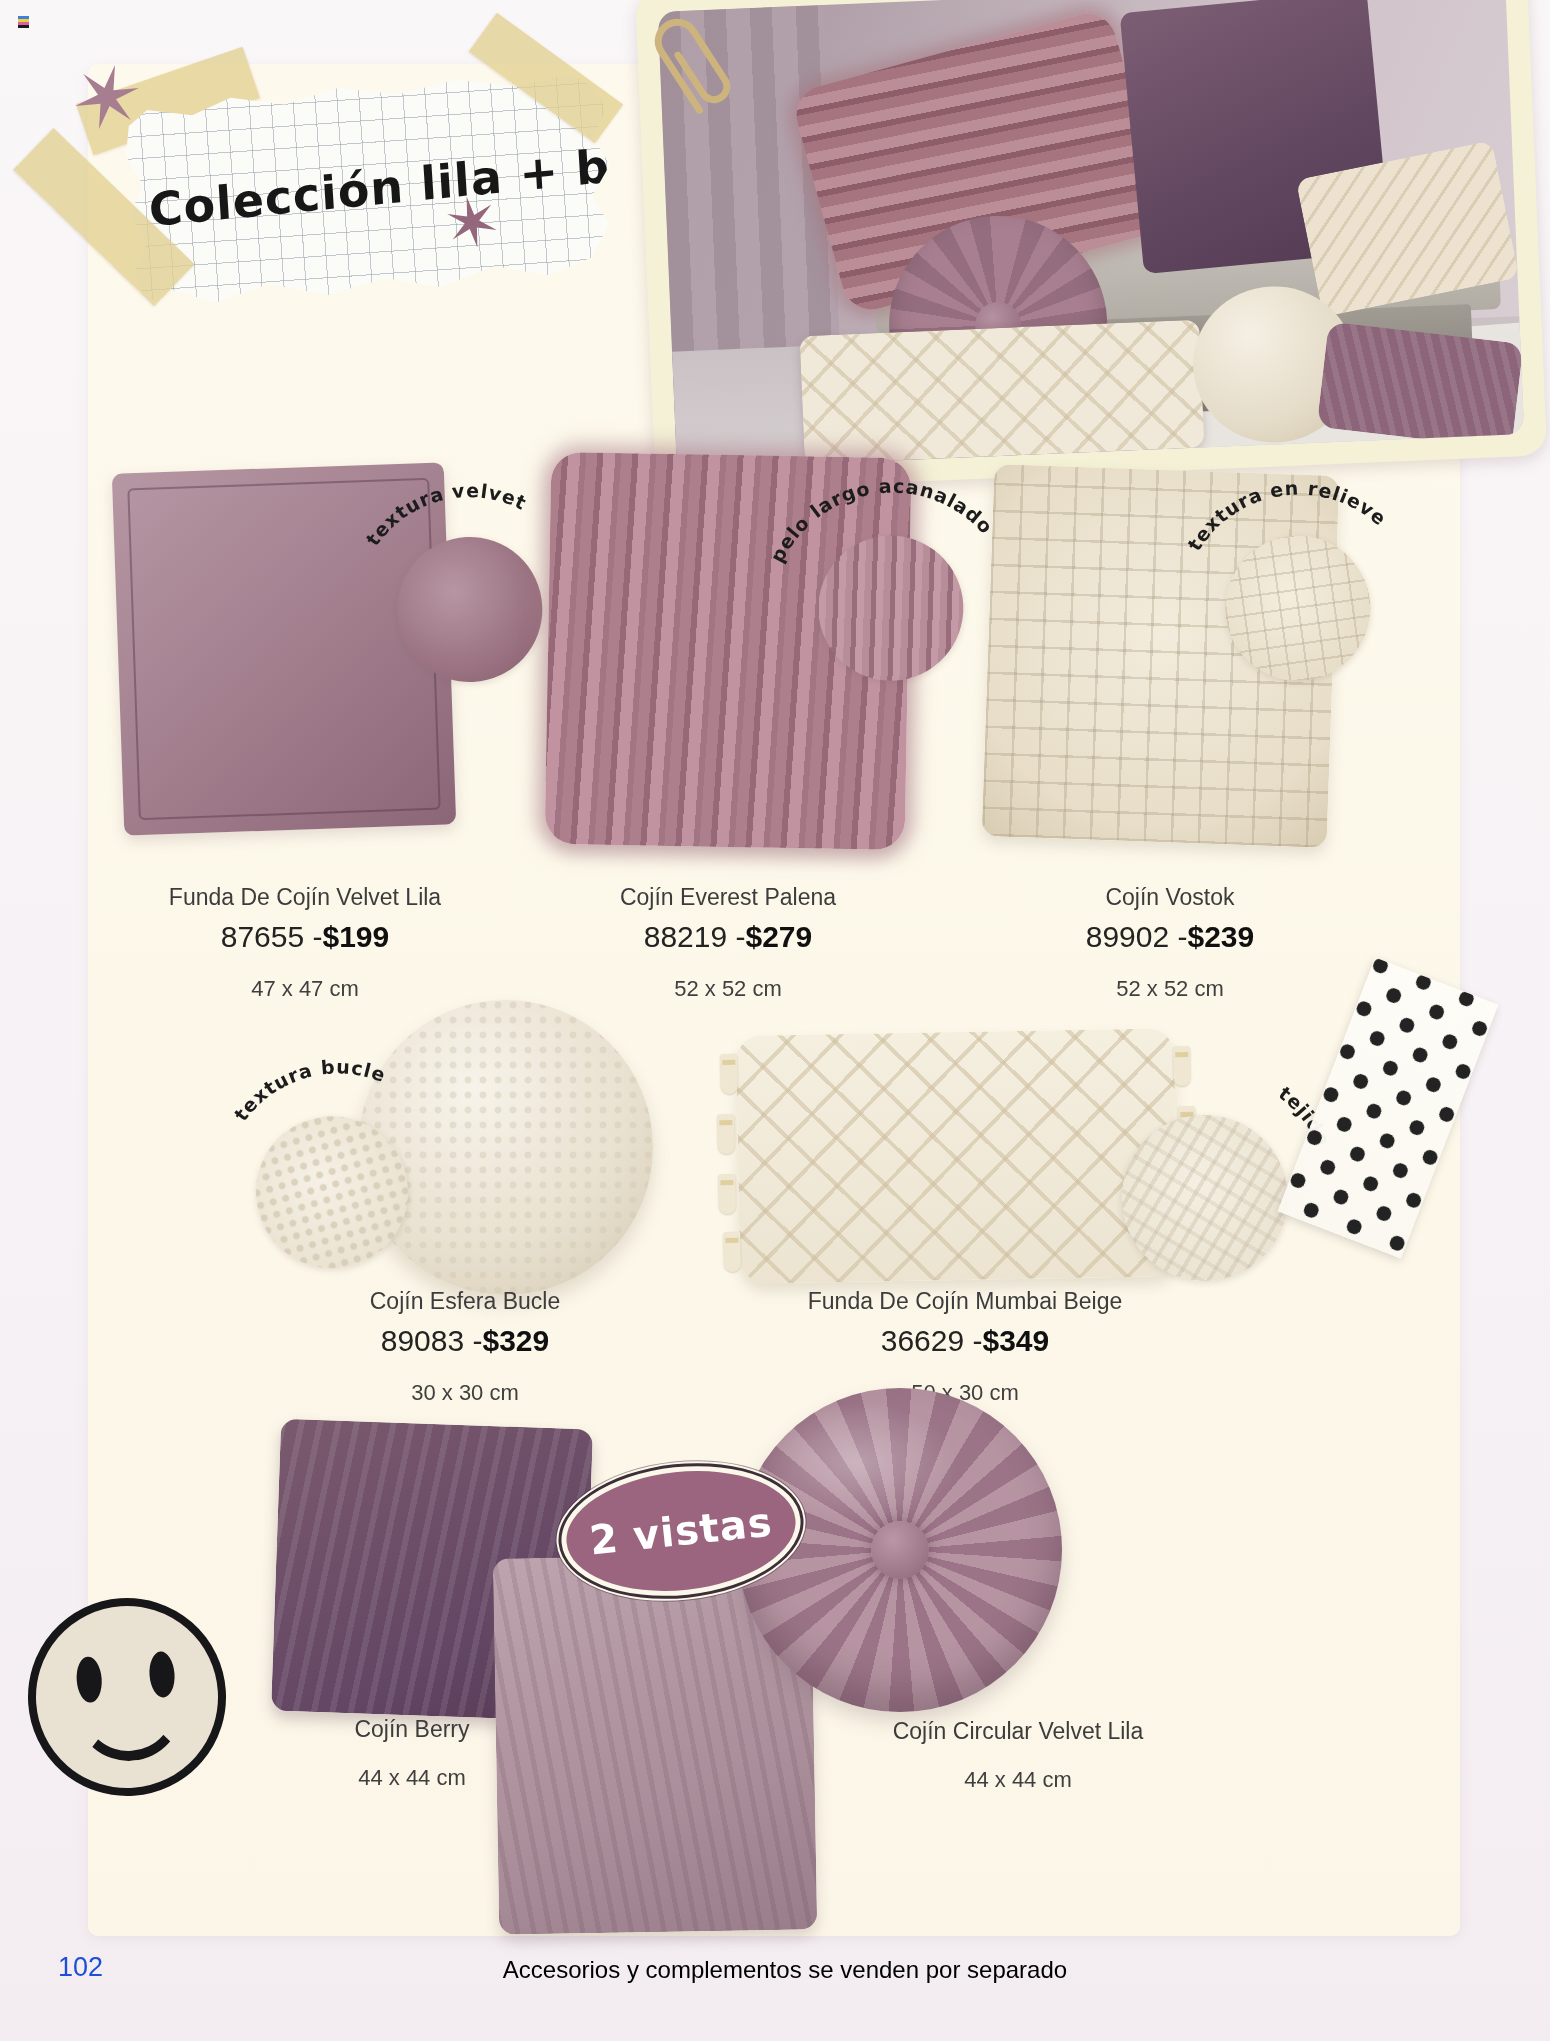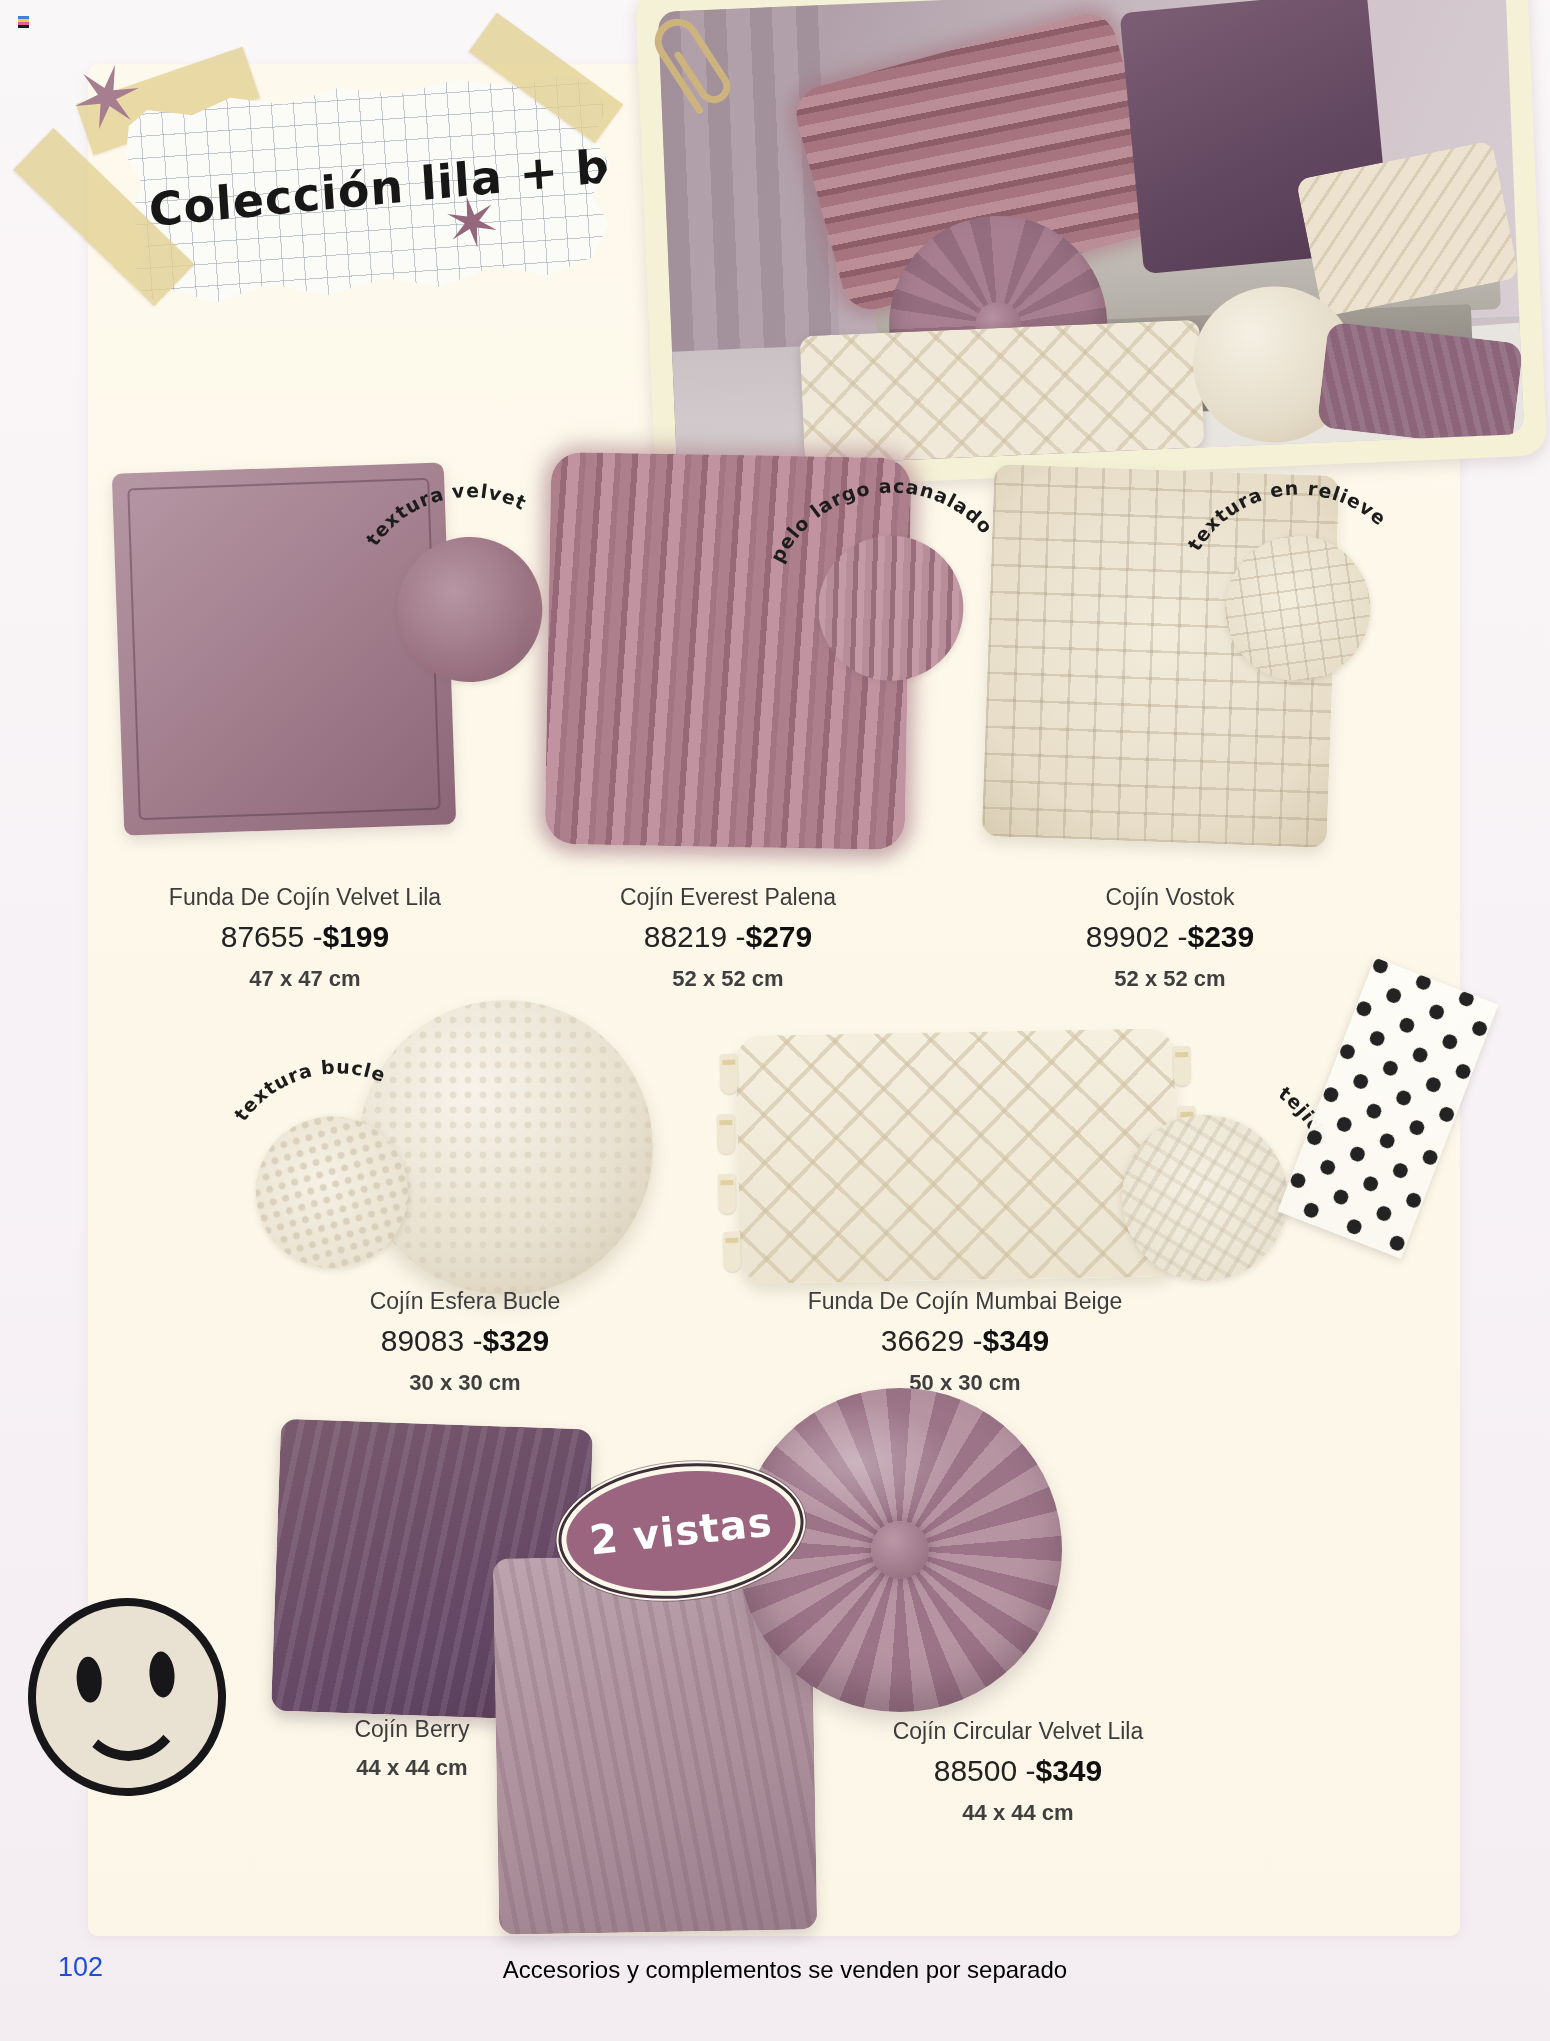--- a/index.html
+++ b/index.html
@@ -132,21 +132,21 @@
   
   .badge{left:566px;top:1472px;width:230px;height:118px;border-radius:50%;transform:rotate(-6deg);
     background:#9b6580;display:flex;align-items:center;justify-content:center;
     box-shadow:0 0 0 5px #fbf7ea,0 0 0 8px #3c2f38,0 0 0 10px #fbf7ea,0 0 0 11px rgba(60,47,56,.45);}
   .badge span{font-family:"DejaVu Sans",sans-serif;font-weight:bold;font-size:40px;color:#fff;letter-spacing:1px;}
   
   .pcaption{width:420px;text-align:center;color:#3c3c3c;}
   .pname{font-size:23px;line-height:27px;}
   .ppriceline{margin-top:9px;font-size:30px;color:#232323;}
   .pval{font-weight:bold;color:#101010;}
-  .psize{margin-top:12px;font-size:22px;color:#3f3f3f;font-weight:bold;}
+  .psize{margin-top:22px;font-size:22px;color:#3f3f3f;}
   
   .smiley{left:28px;top:1598px;width:182px;height:182px;border-radius:50%;border:8px solid #17171a;
     background:#e9e1d2;transform:rotate(-4deg);}
   .eye{position:absolute;top:48px;width:25px;height:46px;border-radius:50%;background:#17171a;}
   .eye.l{left:42px;} .eye.r{right:42px;}
   .mouth{position:absolute;left:38px;top:84px;width:90px;height:52px;border:9px solid transparent;
     border-bottom:10px solid #17171a;border-radius:0 0 60px 60px;}
   .polka{left:1322px;top:972px;width:132px;height:272px;transform:rotate(21deg);
     background-image:radial-gradient(circle,#232323 0 7px,transparent 7.6px),
                      radial-gradient(circle,#232323 0 7px,transparent 7.6px),
@@ -296,21 +296,20 @@
 <div class="abs badge">
   <span>2 vistas</span>
 </div>
 
 <div class="abs pcaption" style="left:202px;top:1716px">
   <div class="pname">Cojín Berry</div>
   <div class="psize">44 x 44 cm</div>
 </div>
 <div class="abs pcaption" style="left:808px;top:1718px">
   <div class="pname">Cojín Circular Velvet Lila</div>
-  <div class="ppriceline"><span class="pcode">88500</span><span class="psep"> -</span><span class="pval">$349</span></div>
   <div class="psize">44 x 44 cm</div>
 </div>
 
 <div class="abs smiley">
   <span class="eye l"></span>
   <span class="eye r"></span>
   <span class="mouth"></span>
 </div>
 <div class="abs polka"></div>
 

